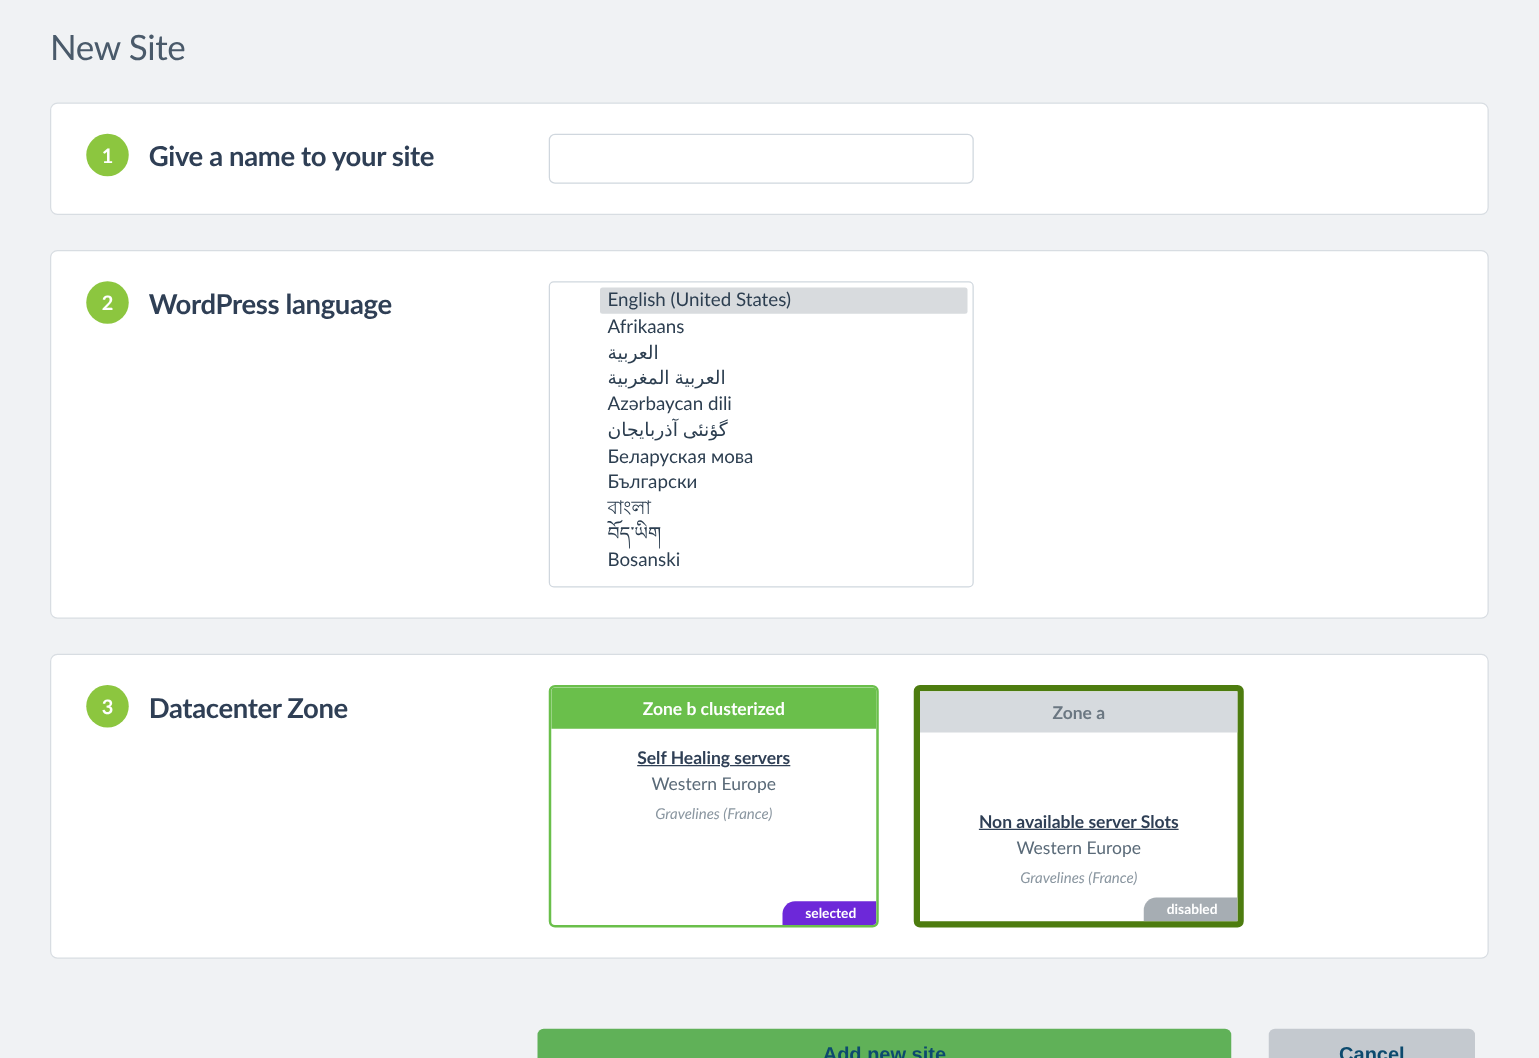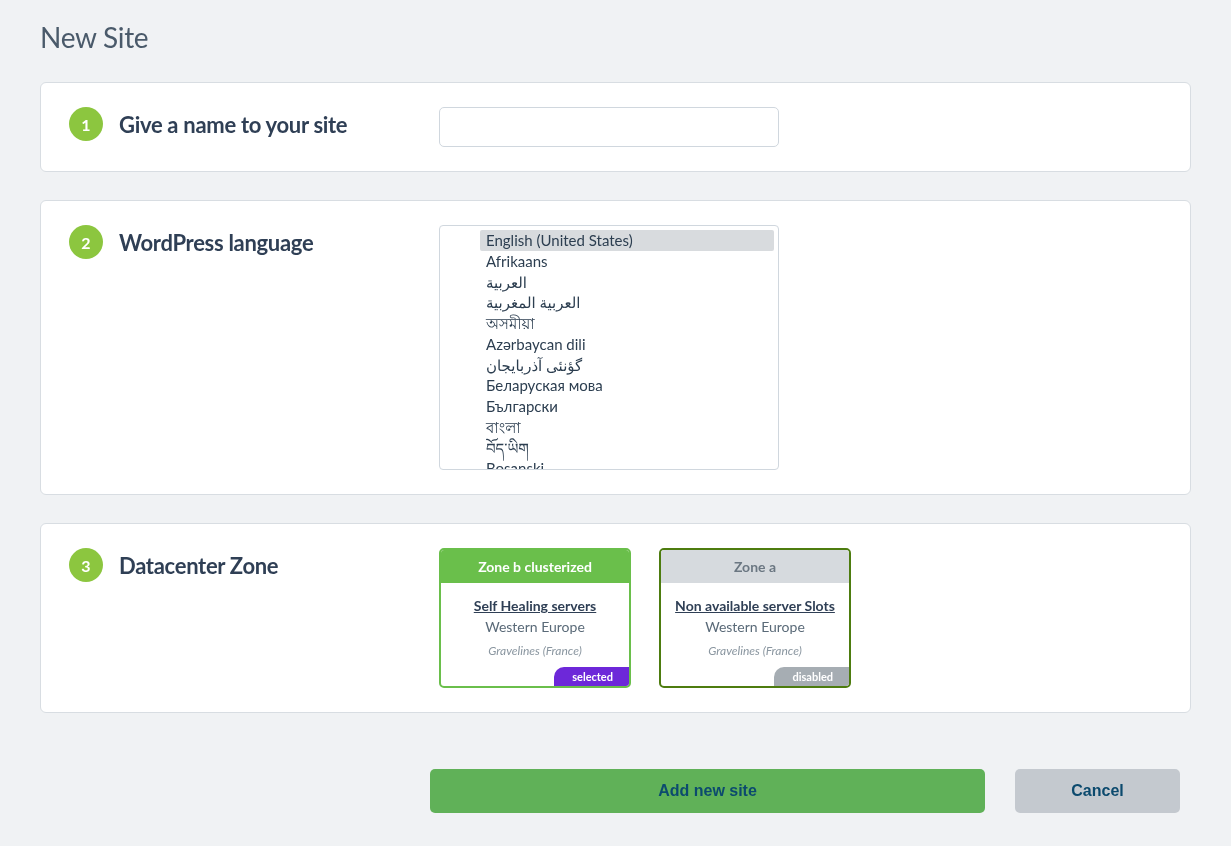--- a/index.html
+++ b/index.html
@@ -90,30 +90,30 @@
     line-height: 1.25;
   }
   .lang-item.selected { background: #d8dbde; }
   
   .lang-list::-webkit-scrollbar { width: 14px; }
   .lang-list::-webkit-scrollbar-track { background: #f4f6f8; }
   .lang-list::-webkit-scrollbar-thumb { background: #c5cbd0; border-radius: 3px; border: 3px solid #f4f6f8; }
   
   .zone-row { display: flex; gap: 28px; }
   .zone-card {
-    width: 192px;
+    width: 264px;
     border-radius: 5px;
     overflow: hidden;
     position: relative;
     background: #fff;
     display: flex;
     flex-direction: column;
   }
   .zone-card.sel { border: 2px solid #6abf4b; }
-  .zone-card.dis { border: 2px solid #4d7c0f; }
+  .zone-card.dis { border: 5px solid #4d7c0f; gap: 48px; }
   .zone-head {
     text-align: center;
     padding: 8px 4px;
     font-size: 14px;
     font-weight: 700;
   }
   .zone-card.sel .zone-head { background: #6abf4b; color: #fff; }
   .zone-card.dis .zone-head { background: #d6dade; color: #6b7782; }
   .zone-body {
     padding: 14px 8px 28px 8px;
@@ -179,21 +179,20 @@
       <div class="step-badge">2</div>
       <div class="step-title">WordPress language</div>
     </div>
     <div class="right-col">
       <div class="lang-box">
         <div class="lang-list" id="lang-list">
             <div class="lang-item selected">English (United States)</div>
             <div class="lang-item">Afrikaans</div>
             <div class="lang-item">العربية</div>
             <div class="lang-item">العربية المغربية</div>
-            <div class="lang-item">অসমীয়া</div>
             <div class="lang-item">Azərbaycan dili</div>
             <div class="lang-item">گؤنئی آذربایجان</div>
             <div class="lang-item">Беларуская мова</div>
             <div class="lang-item">Български</div>
             <div class="lang-item">বাংলা</div>
             <div class="lang-item">བོད་ཡིག</div>
             <div class="lang-item">Bosanski</div>
           </div>
       </div>
     </div>

